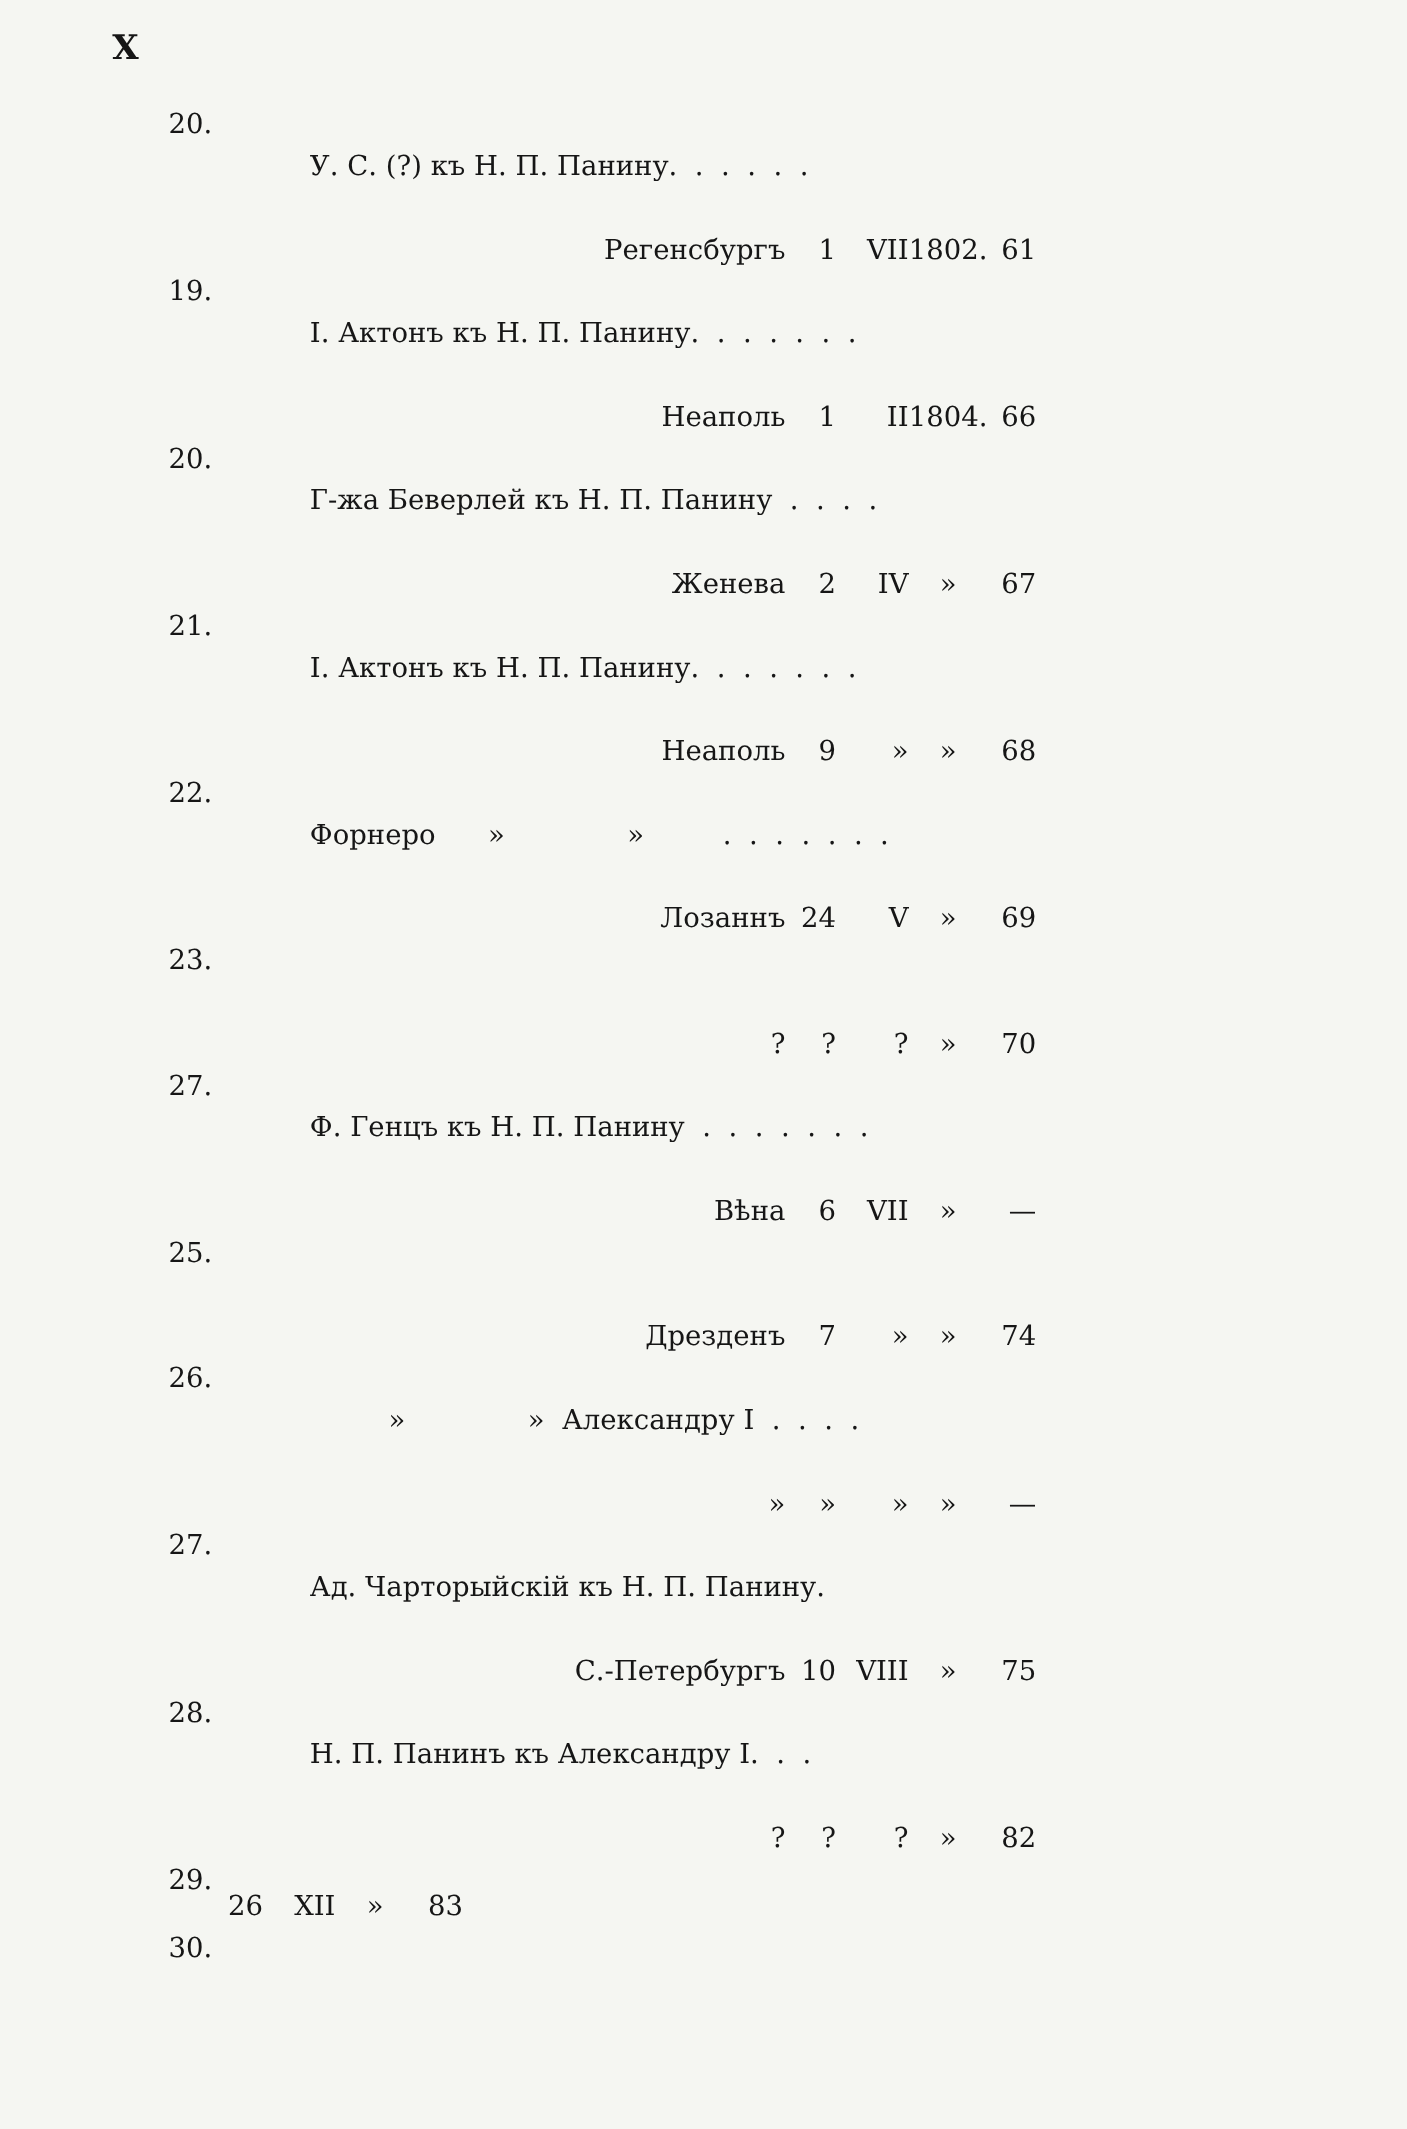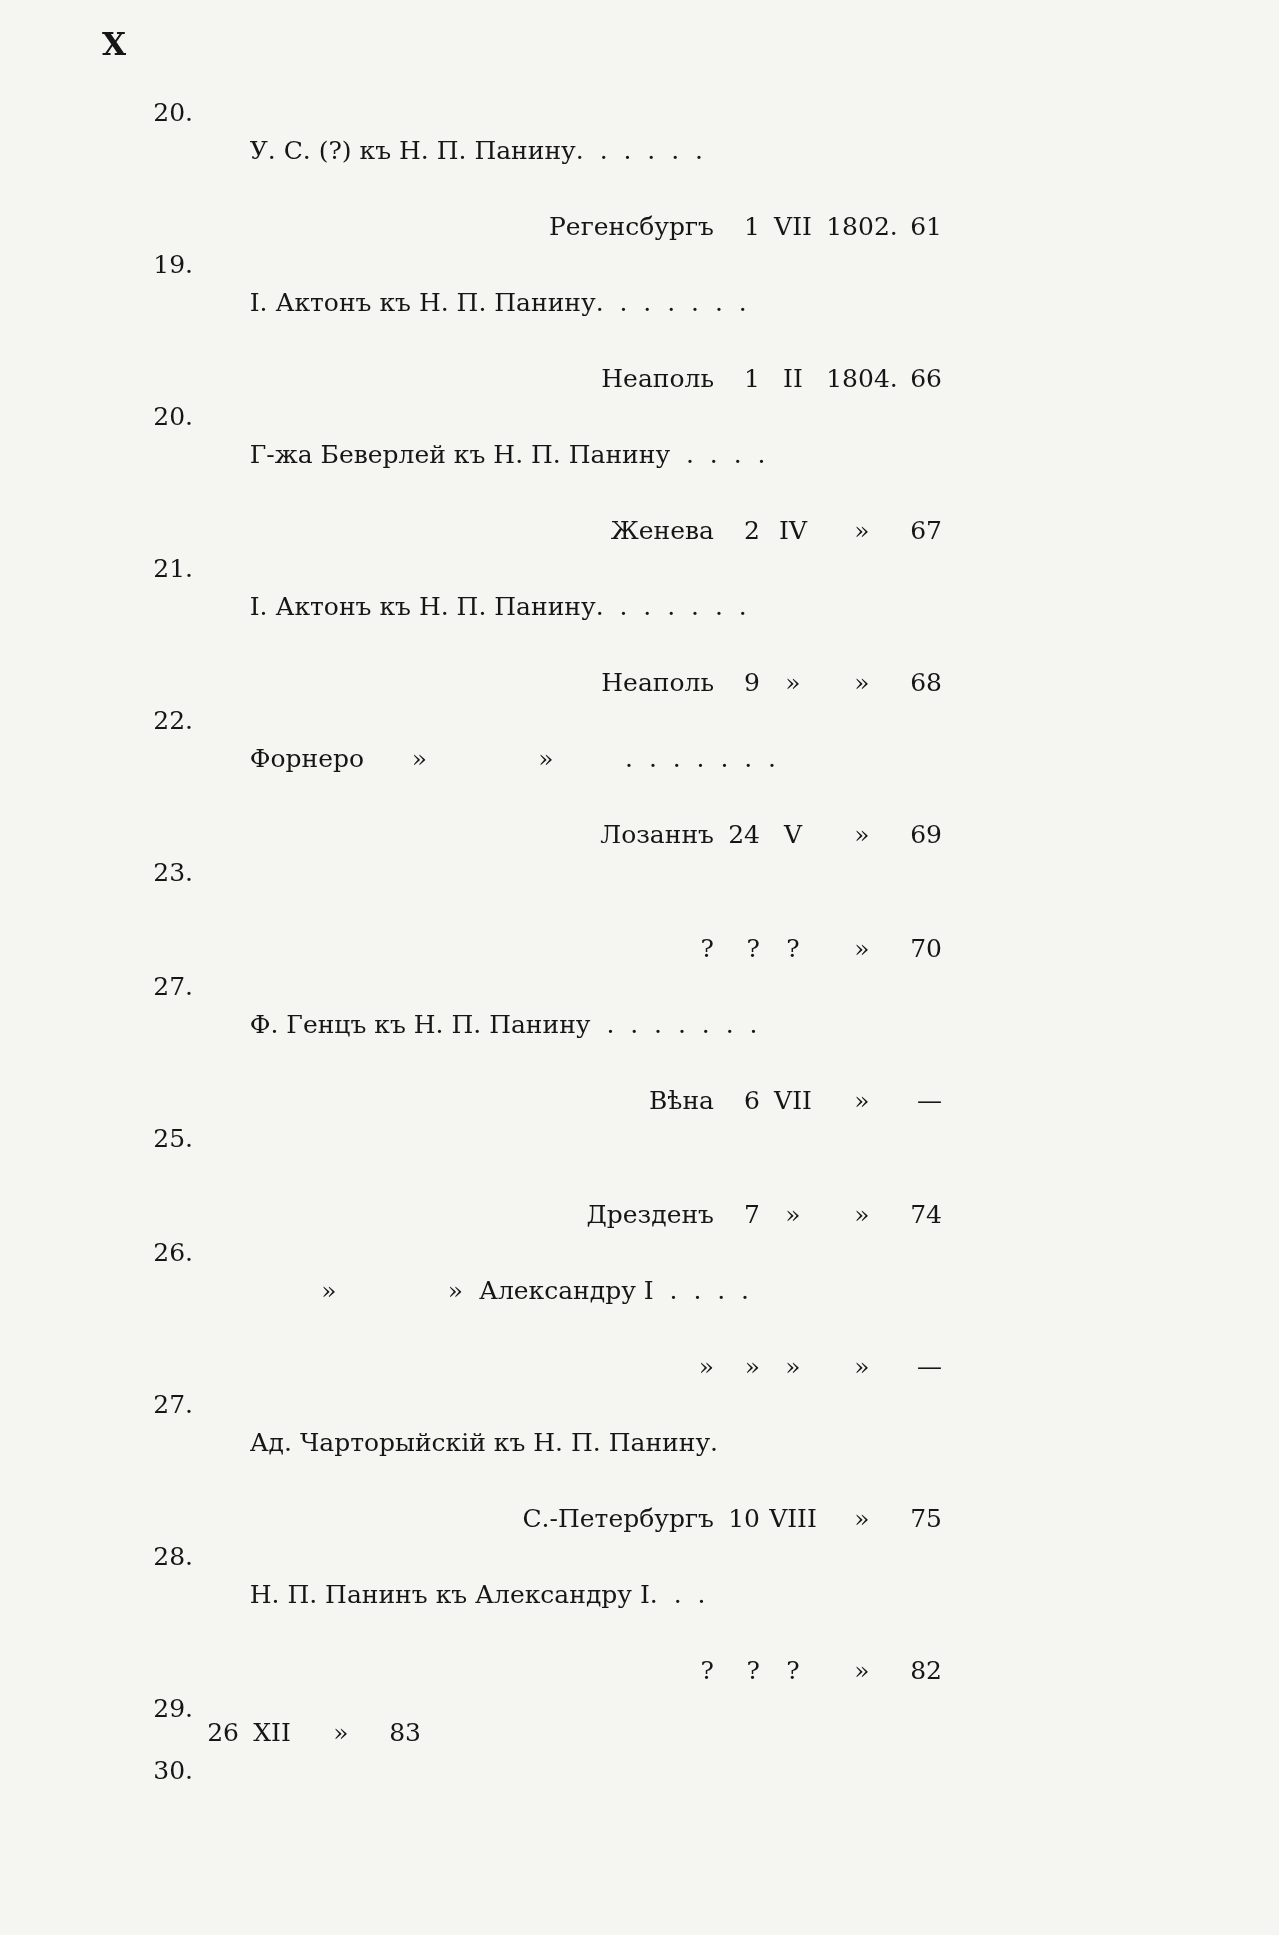--- a/index.html
+++ b/index.html
@@ -16,24 +16,24 @@
   .toc{
     position:absolute;left:80px;top:94px;width:862px;
   }
   .row{
     display:flex;align-items:flex-end;
     font-size:25px;line-height:38px;white-space:pre;
   }
   .c-dagger{flex:0 0 57px;align-self:flex-start;padding-left:2px;}
   .c-num{flex:0 0 54px;text-align:right;align-self:flex-start;}
   .c-dp{flex:1 1 0;min-width:0;position:relative;padding-left:9px;overflow:visible;}
-  .c-desc{white-space:pre;}
+  .c-desc{white-space:pre;margin-left:32px;}
   .c-place{position:absolute;right:0;bottom:0;white-space:pre;}
   .c-day{flex:0 0 46px;text-align:right;}
-  .c-month{flex:0 0 66px;text-align:center;}
+  .c-month{flex:0 0 66px;text-align:right;}
   .c-year{flex:0 0 72px;text-align:center;margin-top:24px;}
   .c-page{flex:0 0 44px;text-align:right;}
 </style>
 </head>
 <body>
 
 <div class="page-num">X</div>
 
 <div class="toc">
 

